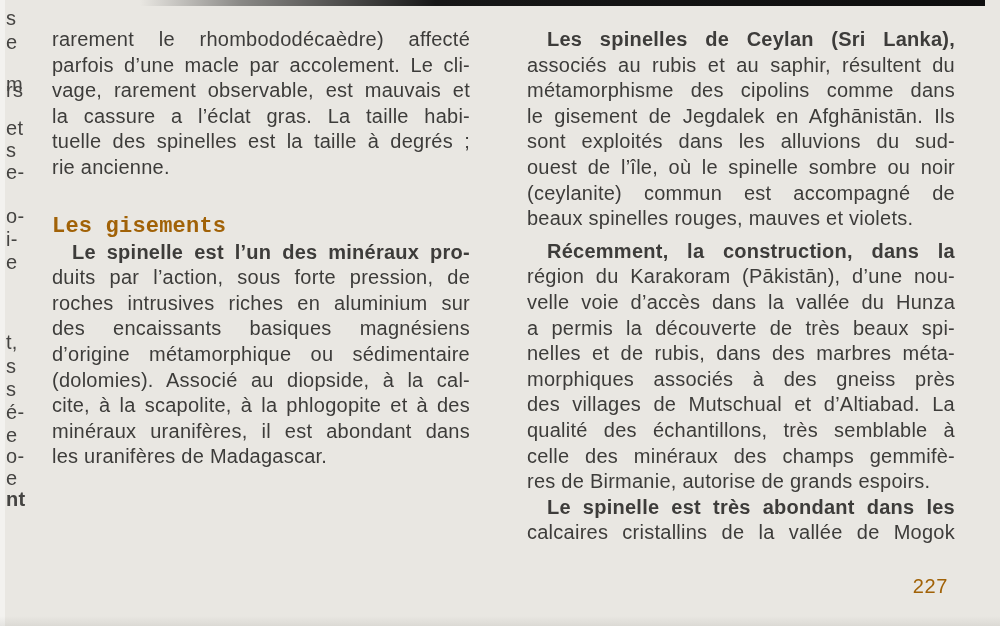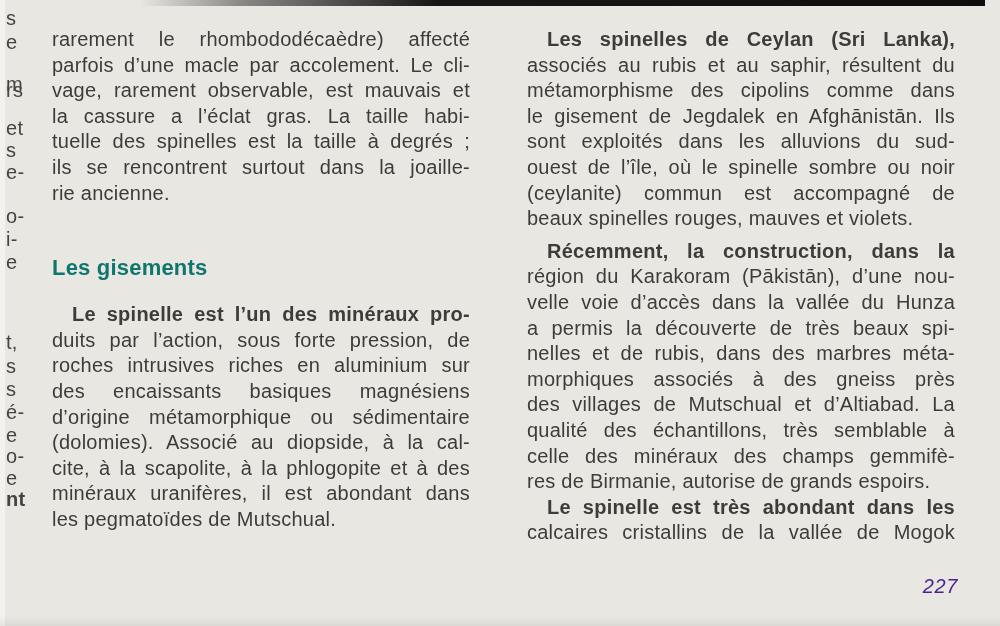--- a/index.html
+++ b/index.html
@@ -20,27 +20,27 @@
     position:absolute;left:6px;font-size:20px;letter-spacing:.3px;color:#454442;
     line-height:20px;white-space:pre;
   }
   .col{position:absolute;top:27px;font-size:20px;line-height:25.6px;letter-spacing:.25px;}
   .col-left{left:52px;width:418px;}
   .col-right{left:527px;width:428px;}
   .line{text-align:justify;text-align-last:justify;}
   .line.lastline{text-align:center;text-align-last:left;}
   .line.indent{text-indent:20px;font-weight:bold;}
   .heading{
-    margin-top:48px;font-weight:bold;font-size:22px;line-height:27px;
-    letter-spacing:.2px;color:#0f766e;
+    margin-top:32px;font-weight:bold;font-size:22px;line-height:27px;
+    letter-spacing:.2px;color:#a16207;font-family:Liberation Mono, monospace;
   }
   .heading div{text-align:left;}
-  .para-l2{margin-top:21px;}
+  .para-l2{}
   .para-r2{margin-top:7px;}
-  .page-number{position:absolute;top:575px;right:42px;font-size:20px;letter-spacing:.6px;color:#4c1d95;font-style:italic;}
+  .page-number{position:absolute;top:575px;right:52px;font-size:20px;letter-spacing:.6px;color:#a16207;}
 </style>
 </head>
 <body>
 
 <div class="page">
 
   <div class="left-edge"></div>
   <div class="top-bar"></div>
 
   <div class="fragments">
@@ -64,36 +64,35 @@
       <span style="top: 489px; font-weight: bold;">nt</span>
     </div>
 
   <div class="col col-left">
     <div class="para">
         <div class="line">rarement le rhombododécaèdre) affecté</div>
         <div class="line">parfois d’une macle par accolement. Le cli-</div>
         <div class="line">vage, rarement observable, est mauvais et</div>
         <div class="line">la cassure a l’éclat gras. La taille habi-</div>
         <div class="line">tuelle des spinelles est la taille à degrés ;</div>
-        <div class="line">ils se rencontrent surtout dans la joaille-</div>
         <div class="line lastline">rie ancienne.</div>
       </div>
     <div class="heading">
       <div>Les gisements</div>
     </div>
     <div class="para para-l2">
         <div class="line indent">Le spinelle est l’un des minéraux pro-</div>
         <div class="line">duits par l’action, sous forte pression, de</div>
         <div class="line">roches intrusives riches en aluminium sur</div>
         <div class="line">des encaissants basiques magnésiens</div>
         <div class="line">d’origine métamorphique ou sédimentaire</div>
         <div class="line">(dolomies). Associé au diopside, à la cal-</div>
         <div class="line">cite, à la scapolite, à la phlogopite et à des</div>
         <div class="line">minéraux uranifères, il est abondant dans</div>
-        <div class="line lastline">les pegmatoïdes de Mutschual.</div>
+        <div class="line lastline">les uranifères de Madagascar.</div>
       </div>
   </div>
 
   <div class="col col-right">
     <div class="para">
         <div class="line indent">Les spinelles de Ceylan (Sri Lanka),</div>
         <div class="line">associés au rubis et au saphir, résultent du</div>
         <div class="line">métamorphisme des cipolins comme dans</div>
         <div class="line">le gisement de Jegdalek en Afghānistān. Ils</div>
         <div class="line">sont exploités dans les alluvions du sud-</div>

